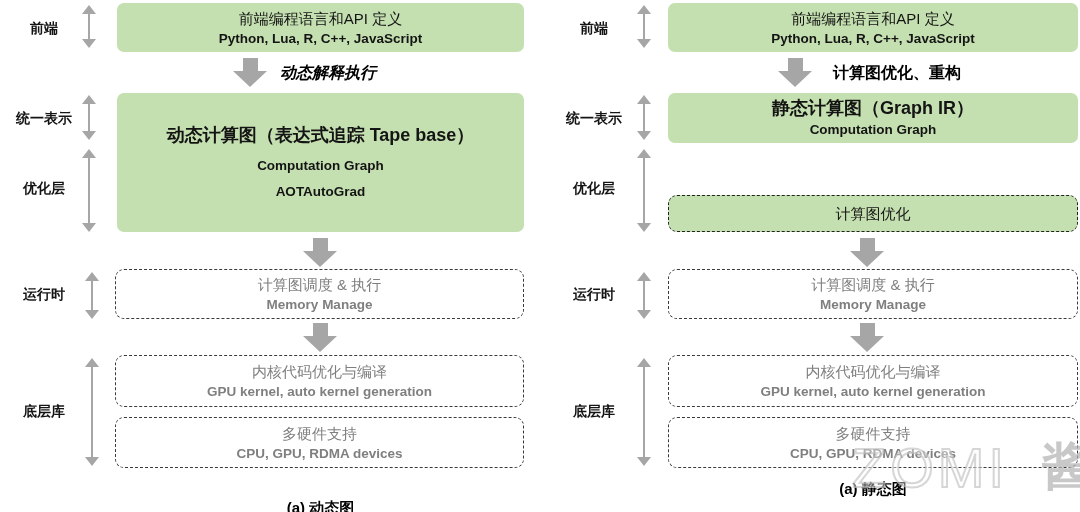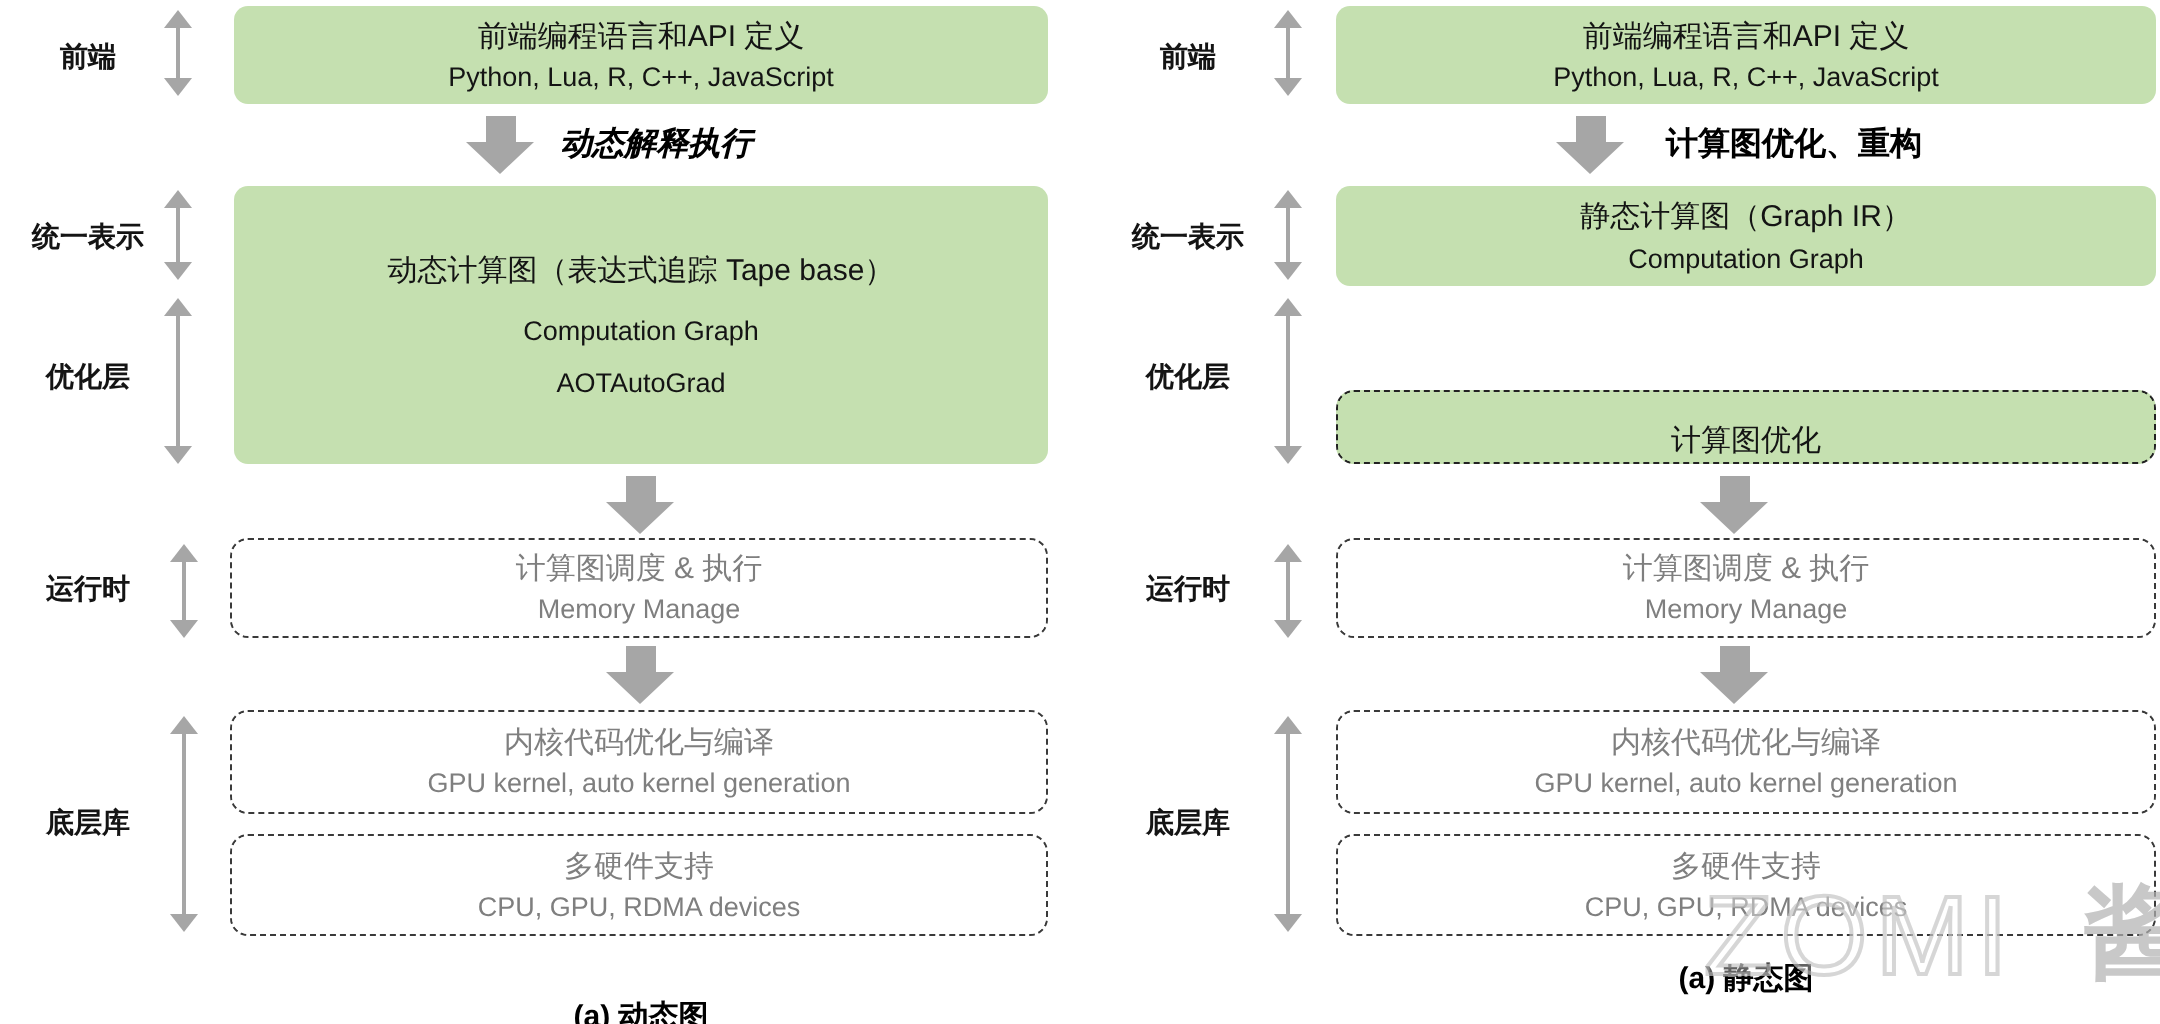--- a/index.html
+++ b/index.html
@@ -25,25 +25,25 @@
   .varrow .vdown{position:absolute;bottom:0;left:0;width:0;height:0;border-left:7px solid transparent;border-right:7px solid transparent;border-top:9px solid var(--arrow);}
 
   
   .blockarrow{position:absolute;width:34px;display:flex;flex-direction:column;align-items:center;}
   .blockarrow .stem{display:block;width:15px;height:13px;background:var(--arrow);}
   .blockarrow .bhead{display:block;width:0;height:0;border-left:17px solid transparent;border-right:17px solid transparent;border-top:16px solid var(--arrow);}
 
   
   .gbox{position:absolute;background:var(--green);border-radius:7px;display:flex;flex-direction:column;align-items:center;justify-content:center;}
   .dbox{position:absolute;background:#fff;border:1.6px dashed var(--dash);border-radius:9px;display:flex;flex-direction:column;align-items:center;justify-content:center;text-align:center;}
-  .gdash{position:absolute;background:var(--green);border:1.8px dashed #222;border-radius:9px;display:flex;flex-direction:column;align-items:center;justify-content:flex-end;text-align:center;}
+  .gdash{position:absolute;background:var(--green);border:1.8px dashed #222;border-radius:9px;display:flex;flex-direction:column;align-items:center;justify-content:center;text-align:center;}
 
   .t-cn{font-size:15px;font-weight:500;color:var(--ink);line-height:21px;}
-  .t-big{font-size:15px;font-weight:400;color:var(--ink);line-height:23px;}
-  .t-en{font-size:13.5px;font-weight:400;color:var(--ink);line-height:19px;}
+  .t-big{font-size:18px;font-weight:700;color:var(--ink);line-height:23px;}
+  .t-en{font-size:13.5px;font-weight:700;color:var(--ink);line-height:19px;}
   .dbox .t-cn{color:var(--muted);font-weight:400;}
   .dbox .t-en{color:var(--muted);}
   .gap9{margin-bottom:9px;}
   .gap7{margin-bottom:7px;}
 
   .trans-label{position:absolute;font-size:16px;font-weight:700;color:#000;line-height:22px;}
   .caption{position:absolute;text-align:center;font-size:15px;font-weight:700;color:#000;}
 
   
   .watermark{position:absolute;left:852px;top:432px;z-index:10;pointer-events:none;opacity:.7;

